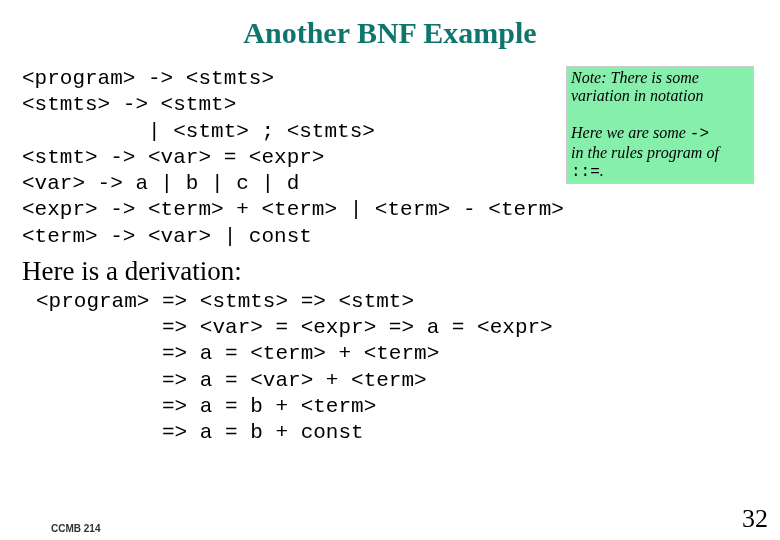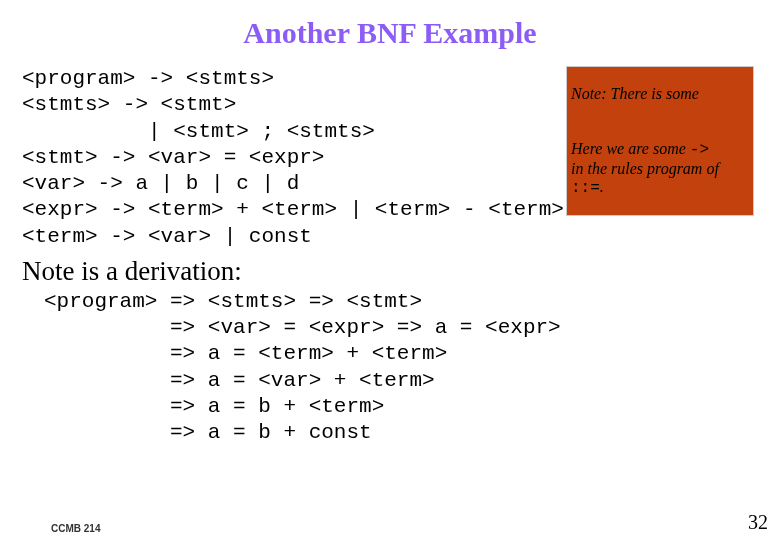--- a/index.html
+++ b/index.html
@@ -16,82 +16,82 @@
   .slide {
     padding: 12px 22px 8px 22px;
     box-sizing: border-box;
     position: relative;
     height: 100%;
   }
   .title {
     text-align: center;
     font-size: 30px;
     font-weight: bold;
-    color: #8b5cf6;
+    color: #0f766e;
     margin: 4px 0 16px 0;
   }
   .grammar-area {
     position: relative;
   }
   .grammar {
     font-family: Liberation Mono, monospace;
     font-size: 21px;
     line-height: 1.25;
     white-space: pre;
     color: #000;
   }
   .note-box {
     position: absolute;
     top: 0px;
     right: 4px;
     width: 188px;
-    background: #c2410c;
+    background: #86efac;
     border: 1px solid #cccccc;
     font-family: "Times New Roman", Times, serif;
     font-style: italic;
     font-size: 16px;
     line-height: 1.15;
-    padding: 18px 4px;
+    padding: 2px 4px;
     color: #000;
     box-sizing: border-box;
   }
   .note-box .mono {
     font-family: "Courier New", Courier, monospace;
     font-style: normal;
   }
   .subheading {
     font-family: "Times New Roman", Times, serif;
     font-size: 27px;
     margin-top: 6px;
     margin-bottom: 2px;
     color: #000;
   }
   .derivation {
     font-family: "Courier New", Courier, monospace;
     font-size: 21px;
     line-height: 1.25;
     white-space: pre;
     color: #000;
-    margin-left: 22px;
+    margin-left: 14px;
   }
   .footer-left {
     position: absolute;
     left: 6px;
     bottom: 6px;
     font-size: 10px;
     font-weight: bold;
     color: #333;
     font-family: Arial, sans-serif;
     margin-left: 45px;
   }
   .footer-right {
     position: absolute;
     right: 12px;
     bottom: 6px;
-    font-size: 20px;
+    font-size: 26px;
     color: #000;
     font-family: "Times New Roman", Times, serif;
   }
 </style>
 </head>
 <body>
 
 <div class="slide">
 
   <div class="title">Another BNF  Example</div>
@@ -100,29 +100,29 @@
     <div class="grammar"><span>&lt;program&gt; -&gt; &lt;stmts&gt;</span>
 <span>&lt;stmts&gt; -&gt; &lt;stmt&gt;</span>
 <span>          | &lt;stmt&gt; ; &lt;stmts&gt;</span>
 <span>&lt;stmt&gt; -&gt; &lt;var&gt; = &lt;expr&gt;</span>
 <span>&lt;var&gt; -&gt; a | b | c | d</span>
 <span>&lt;expr&gt; -&gt; &lt;term&gt; + &lt;term&gt; | &lt;term&gt; - &lt;term&gt;</span>
 <span>&lt;term&gt; -&gt; &lt;var&gt; | const</span></div>
 
     <div class="note-box">
       <span>Note: There is some</span><br>
-      <br>
+      <span>variation in notation</span><br>
       <br>
       <span>Here we are some </span><span class="mono">-&gt;</span><br>
       <span>in the rules program of</span><br>
       <span class="mono">::=</span><span>.</span>
     </div>
   </div>
 
-  <div class="subheading">Note is a  derivation:</div>
+  <div class="subheading">Here is a  derivation:</div>
 
   <div class="derivation"><span>&lt;program&gt; =&gt; &lt;stmts&gt; =&gt; &lt;stmt&gt;</span>
 <span>          =&gt; &lt;var&gt; = &lt;expr&gt; =&gt; a = &lt;expr&gt;</span>
 <span>          =&gt; a = &lt;term&gt; + &lt;term&gt;</span>
 <span>          =&gt; a = &lt;var&gt; + &lt;term&gt;</span>
 <span>          =&gt; a = b + &lt;term&gt;</span>
 <span>          =&gt; a = b + const</span></div>
 
   <div class="footer-left">CCMB 214</div>
   <div class="footer-right">32</div>

